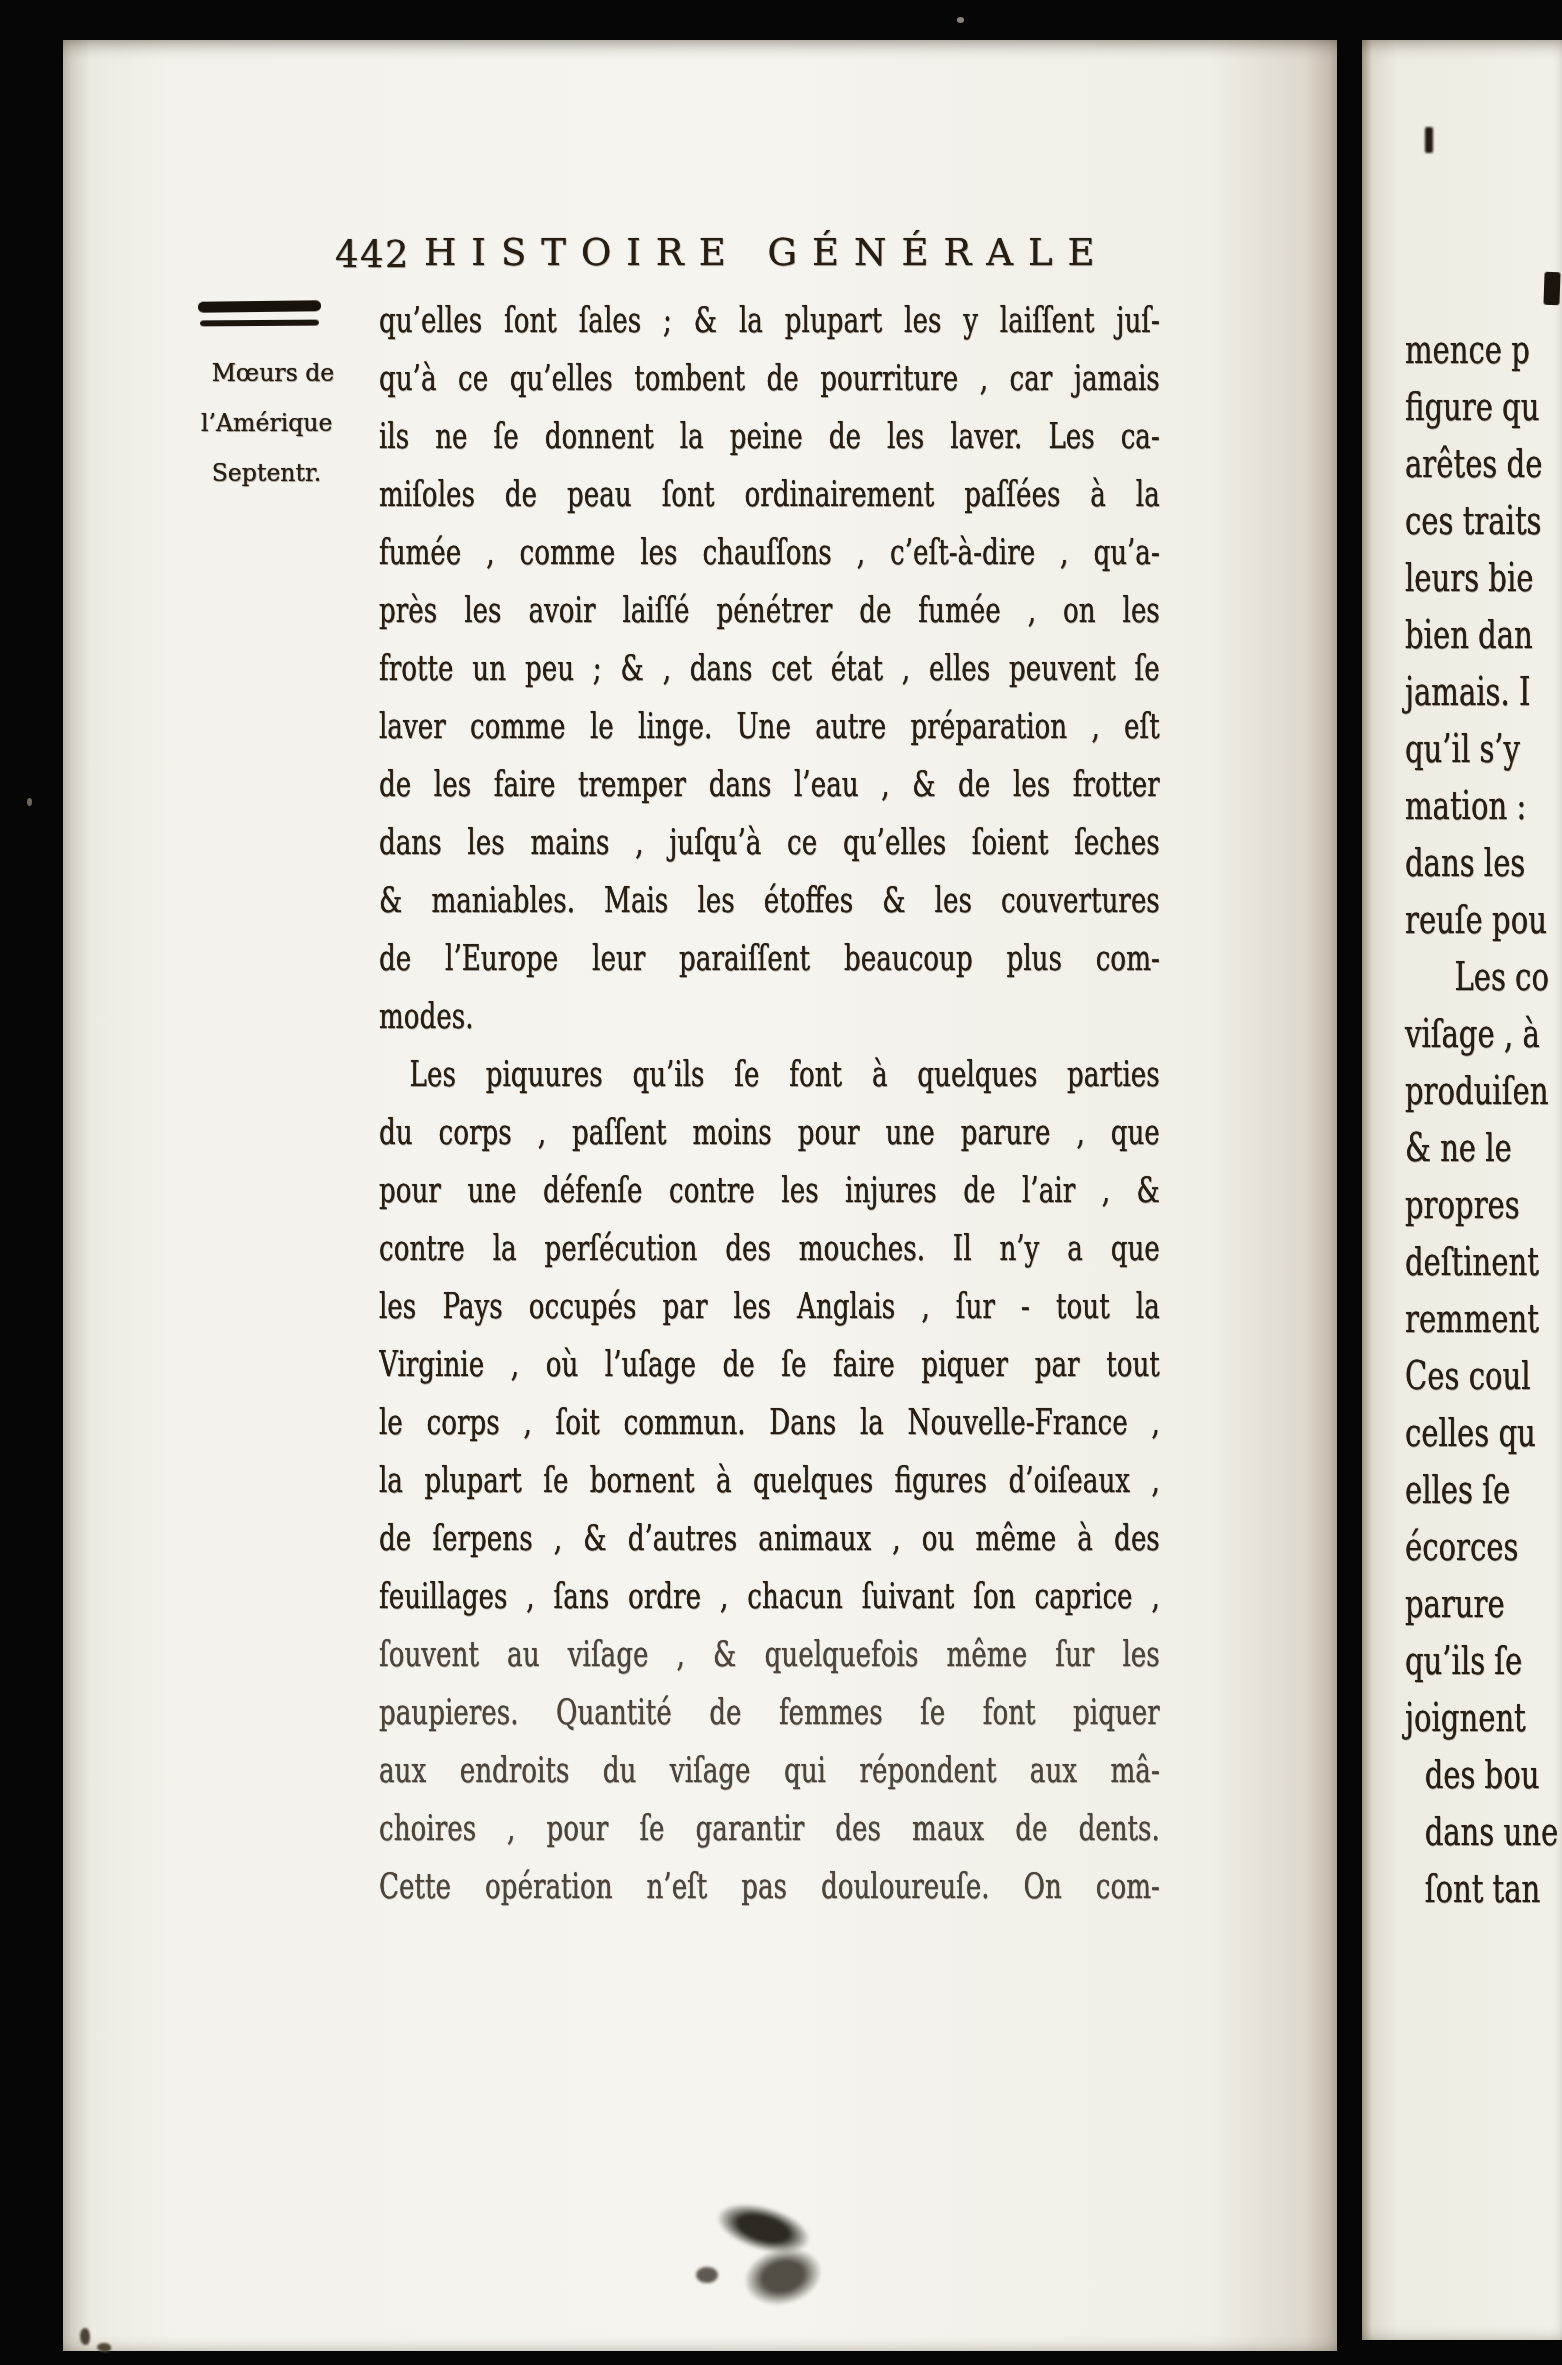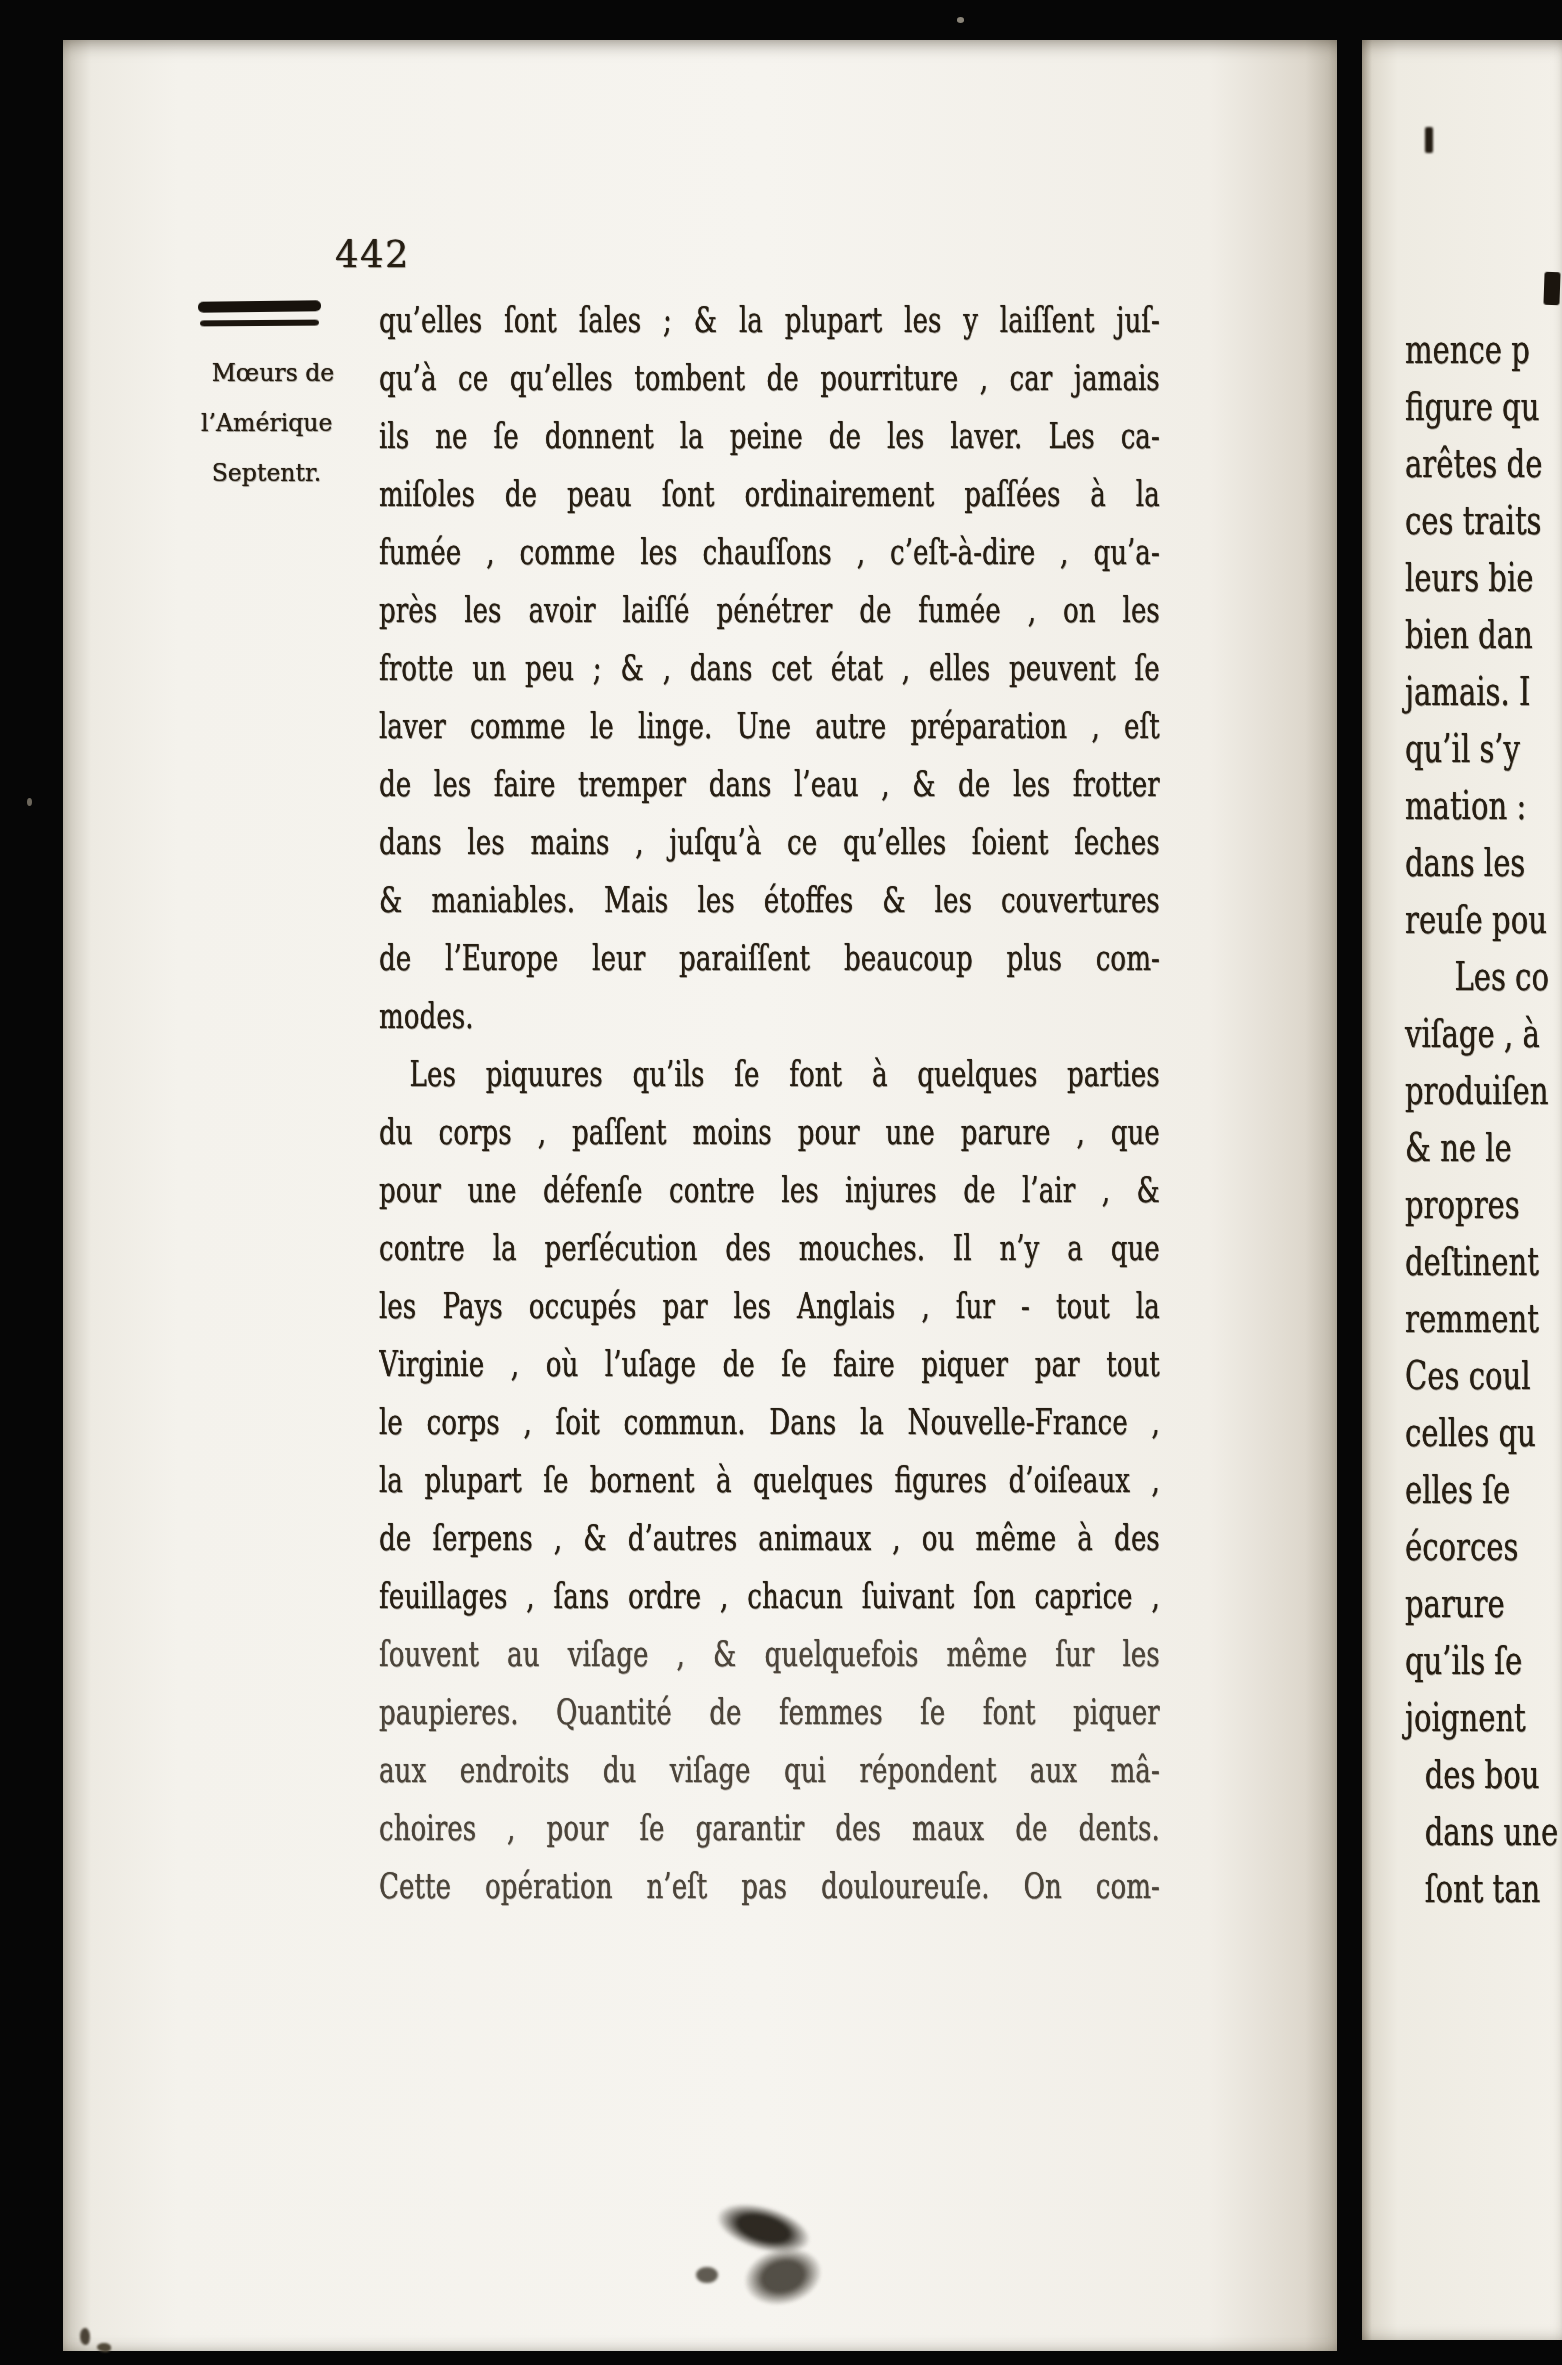--- a/index.html
+++ b/index.html
@@ -57,20 +57,21 @@
   .dust2{position:absolute;left:27px;top:798px;width:5px;height:7.9px;background:#6d675c;border-radius:50%;filter:blur(0.7px);}
 </style>
 </head>
 <body>
 
 <div class="canvas">
 
   <div class="page-left"></div>
 
   <div class="hdr-num ink">442</div>
+  <div class="hdr-title ink">HISTOIRE GÉNÉRALE</div>
 
   <div class="rule-bar1"></div>
   <div class="rule-bar2"></div>
   <div class="margin-note ink">
     <div class="mn-line mn-0">Mœurs de</div>
     <div class="mn-line mn-1">l’Amérique</div>
     <div class="mn-line mn-2">Septentr.</div>
   </div>
 
   <div id="body-lines" class="body-block ink">

